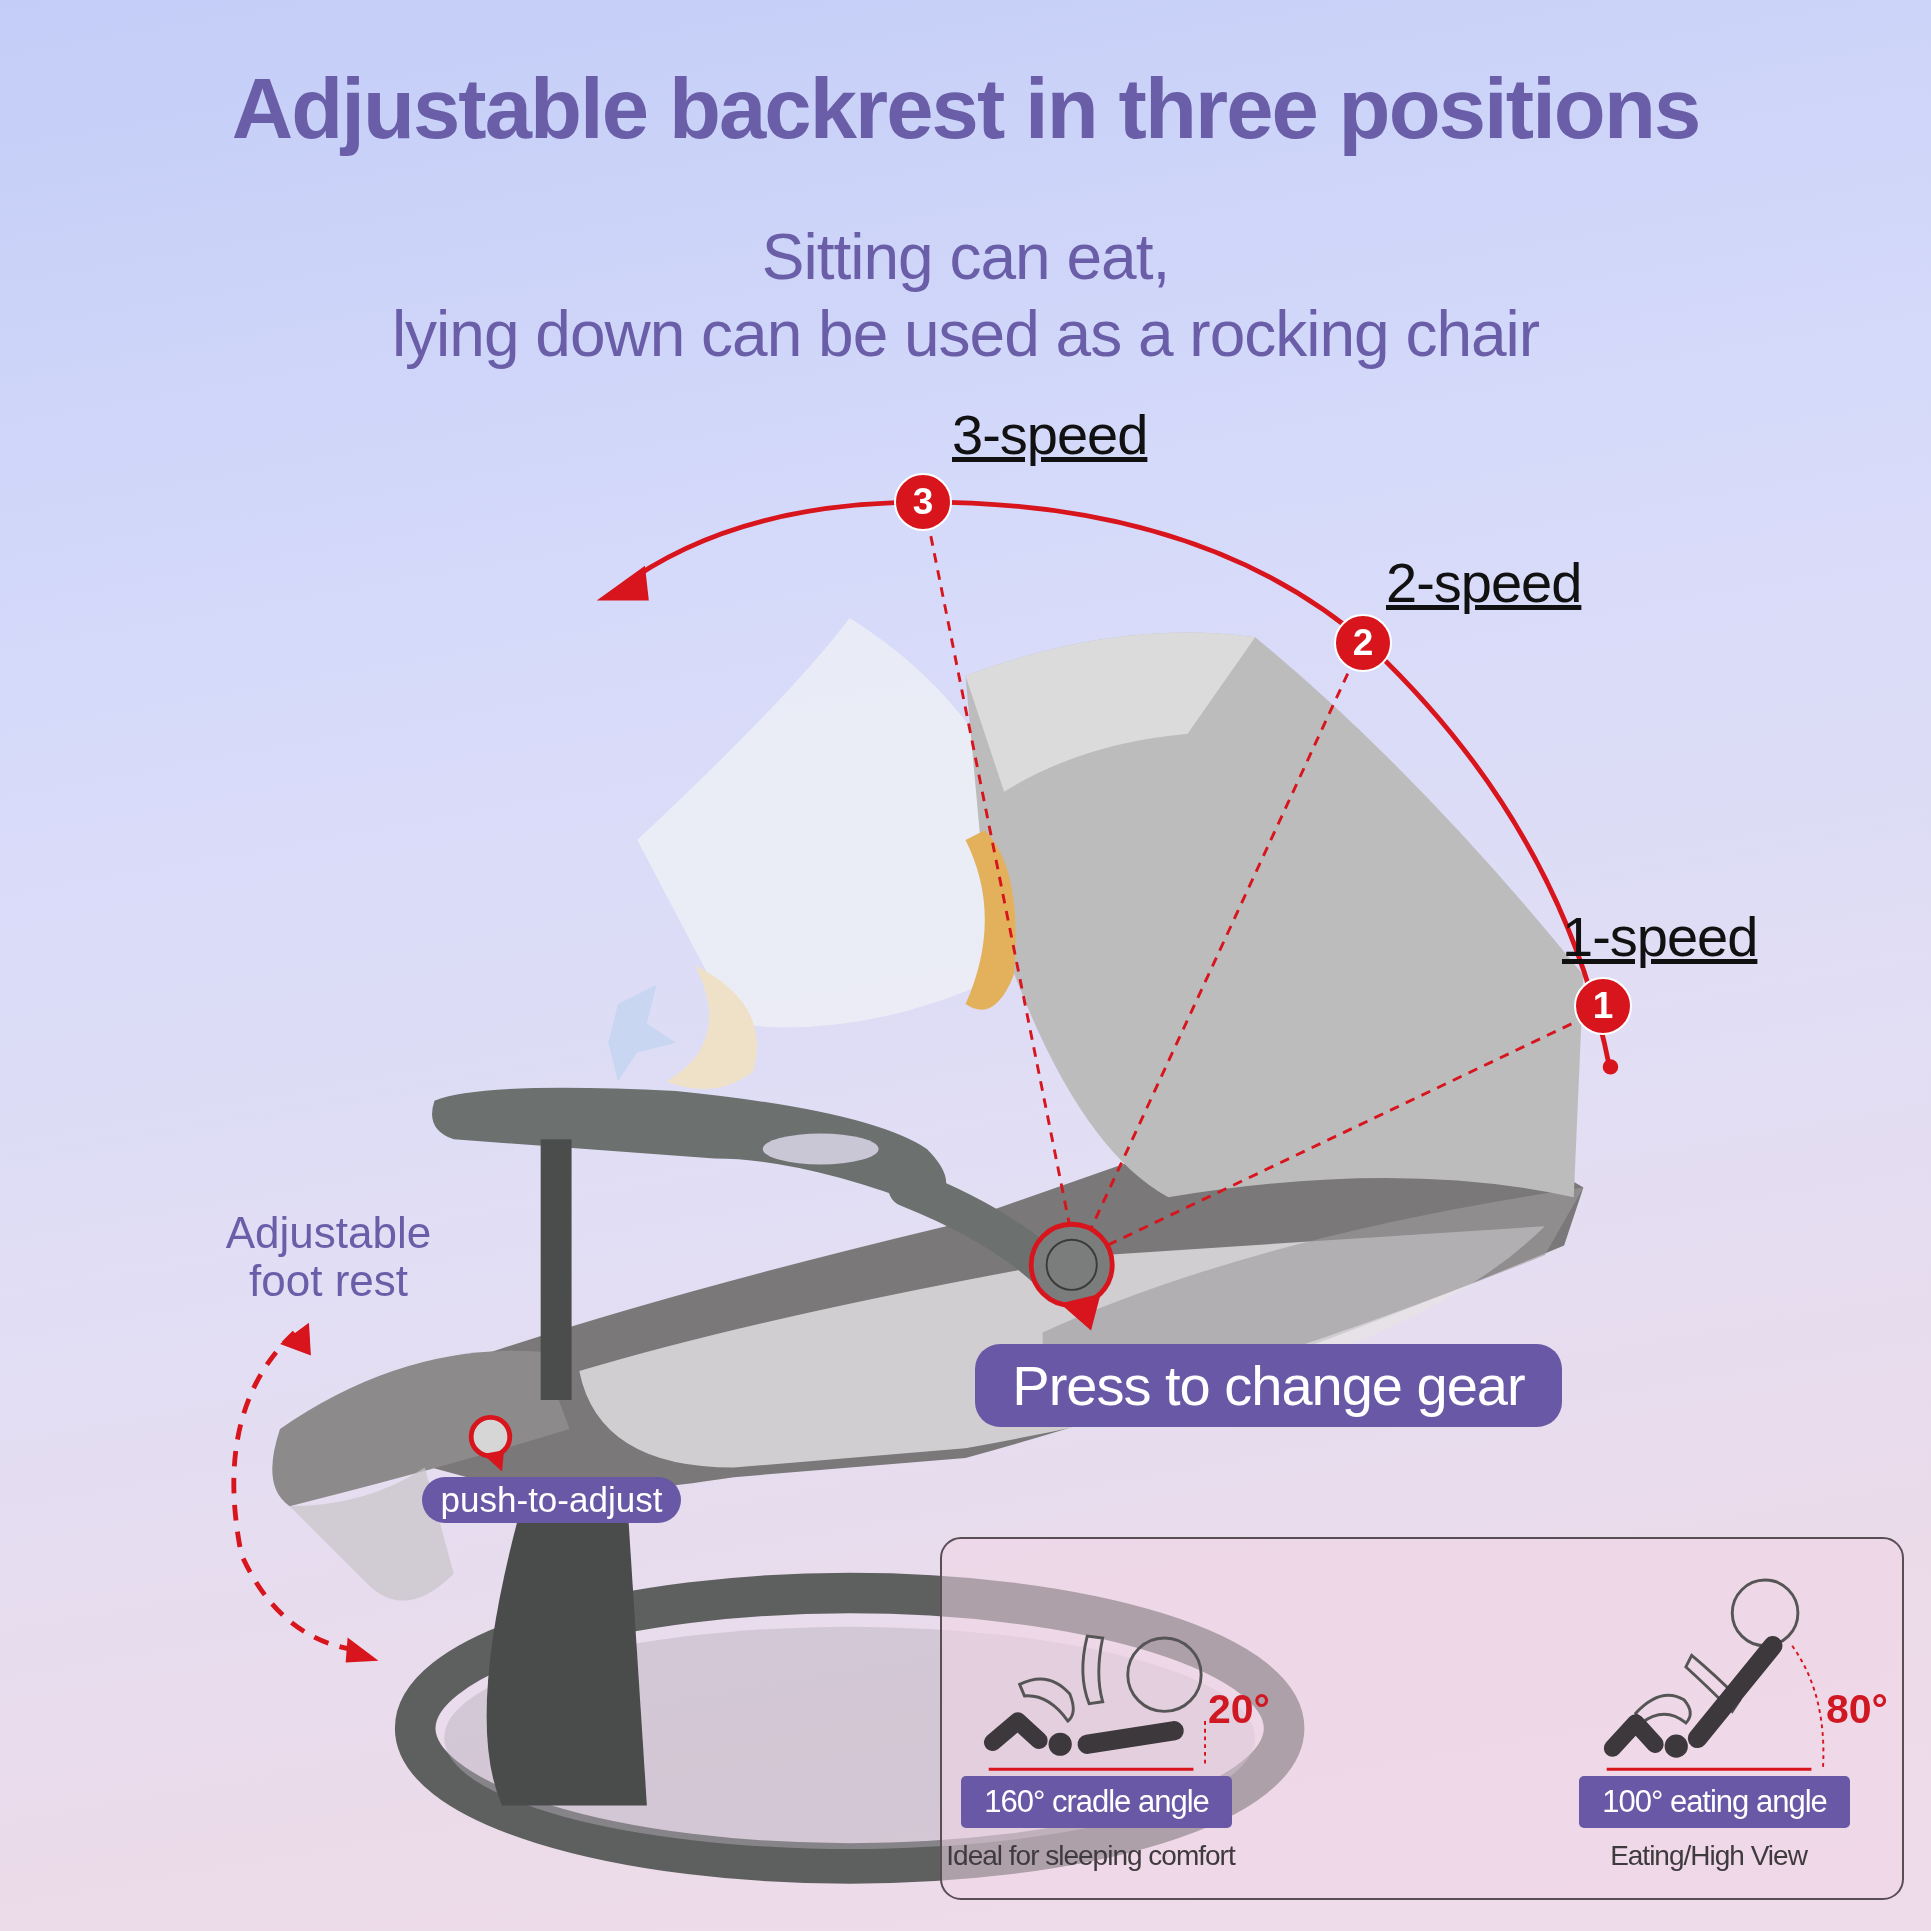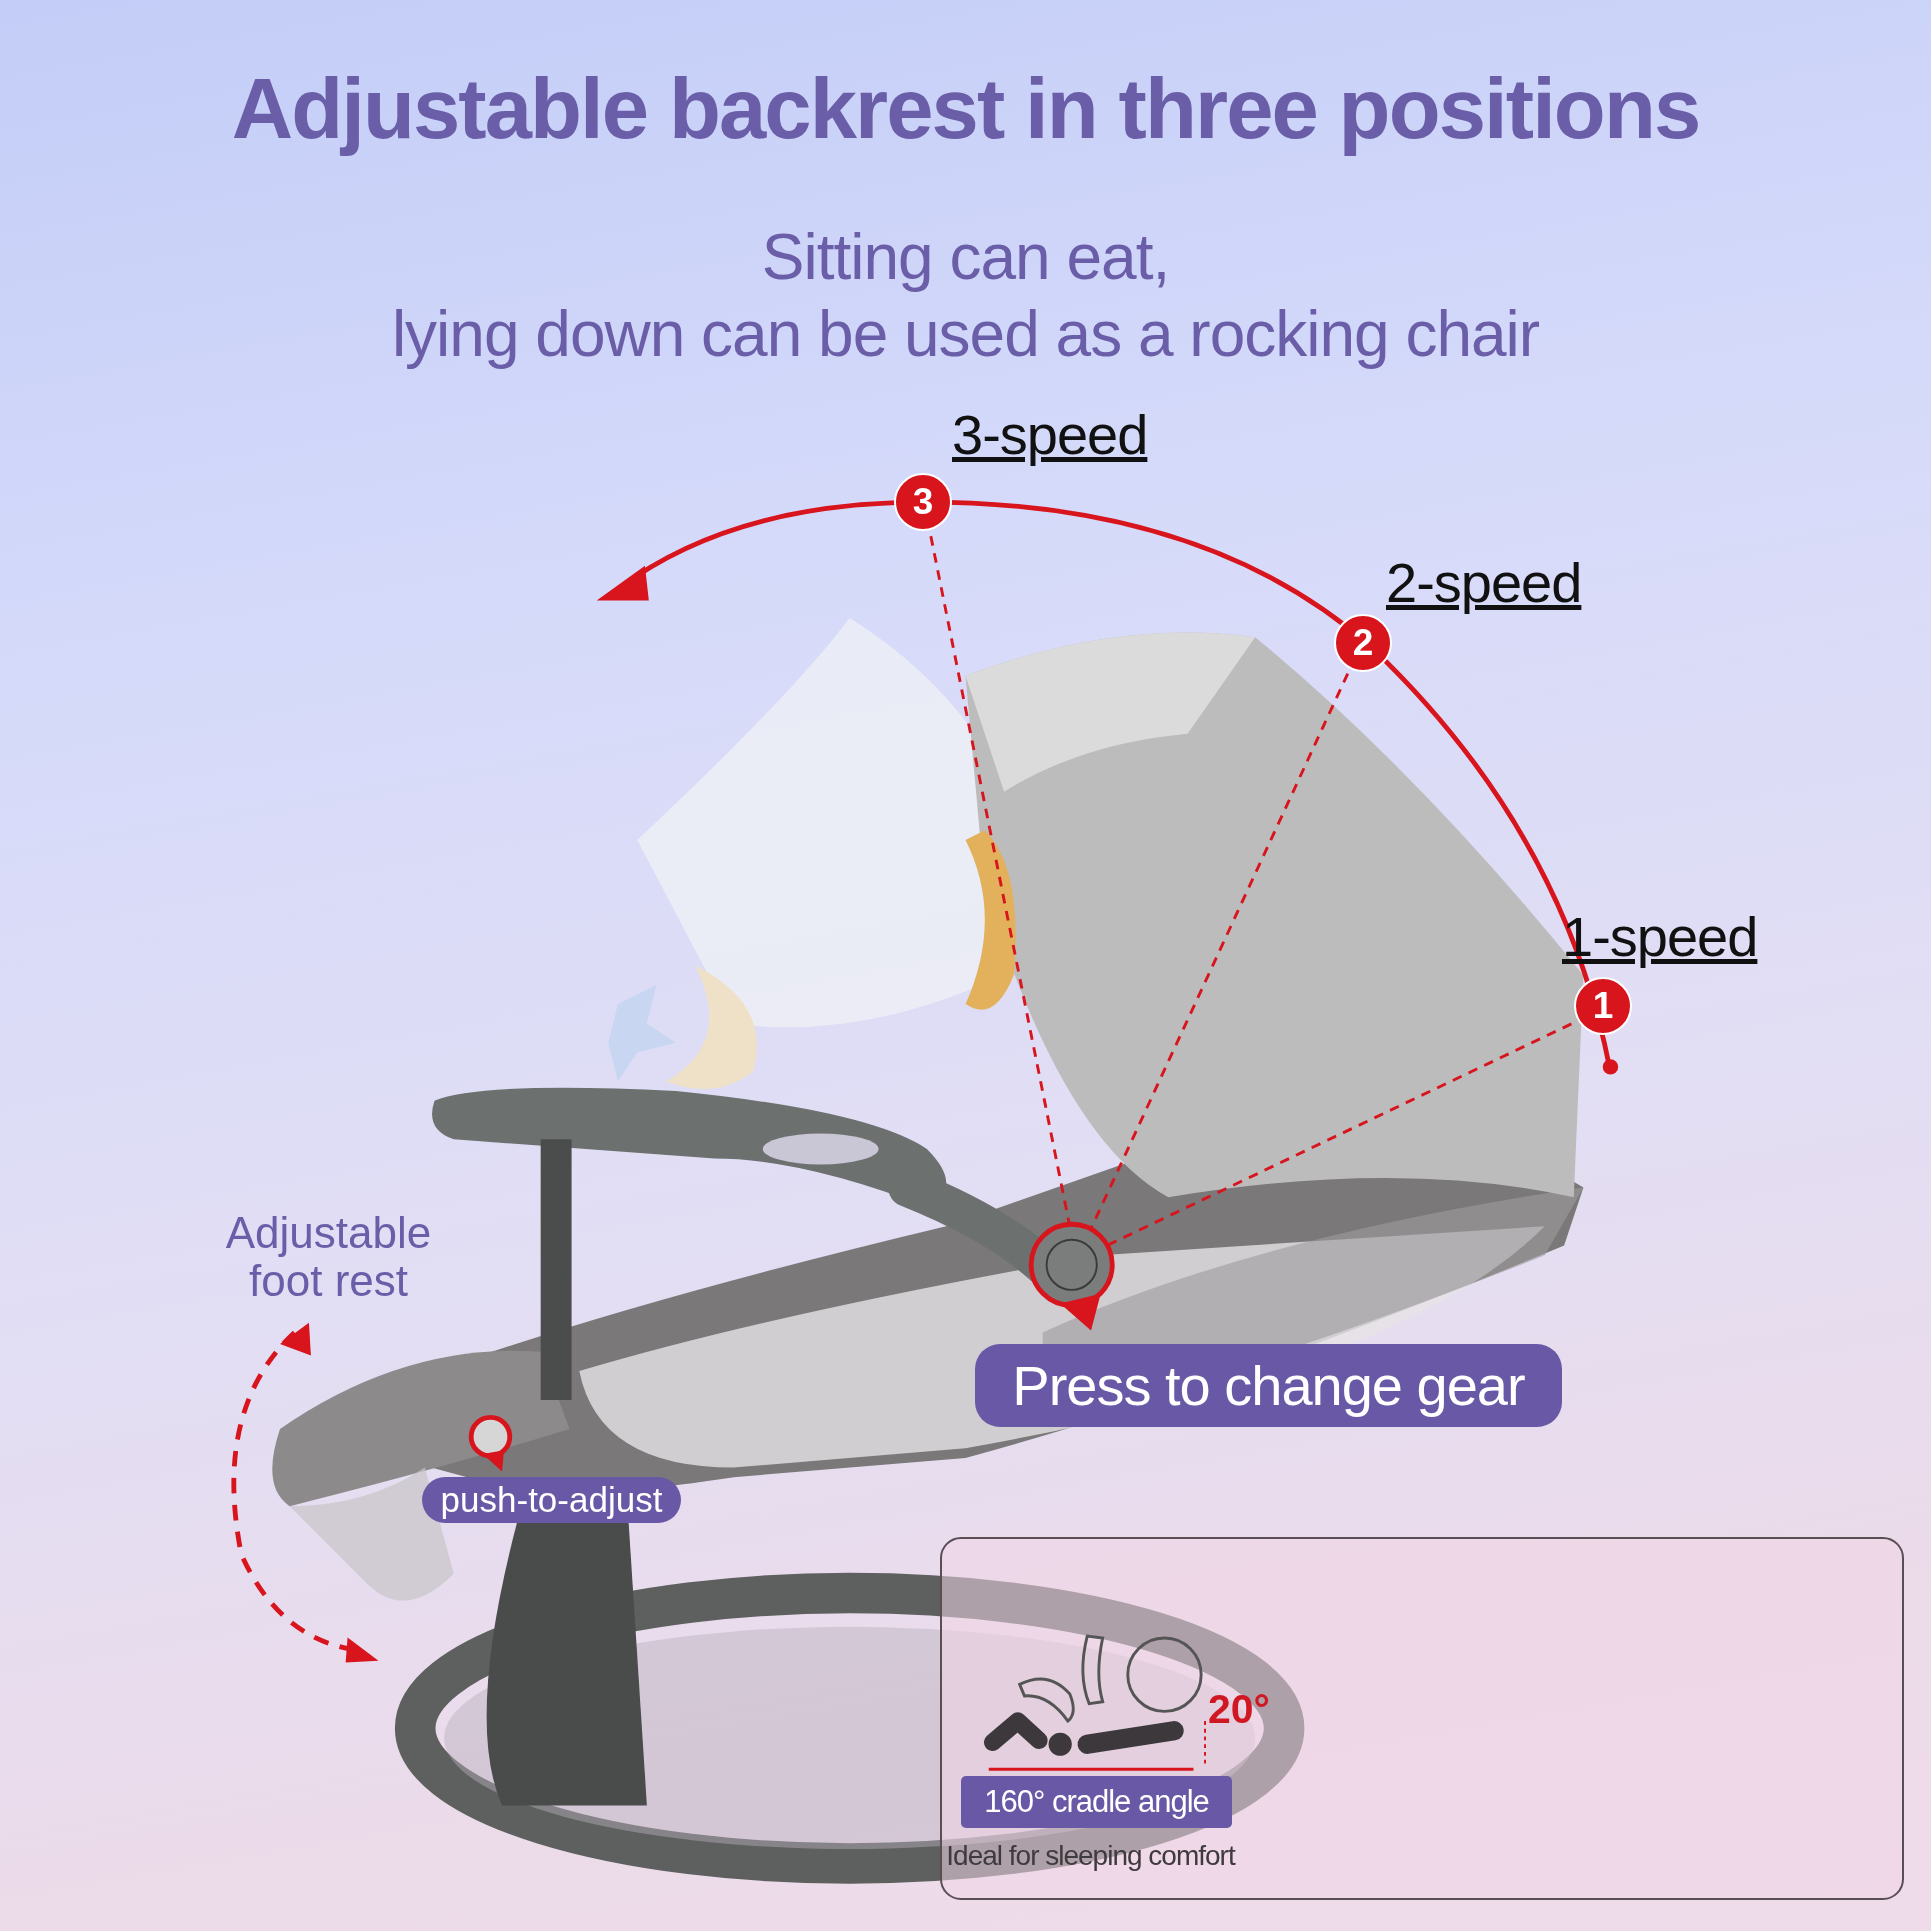--- a/index.html
+++ b/index.html
@@ -133,14 +133,29 @@
       <line x1="110" y1="172" x2="200" y2="158" stroke="#3c383b" stroke-width="20" stroke-linecap="round"></line>
       <line x1="8" y1="198" x2="220" y2="198" stroke="#d8141c" stroke-width="3"></line>
       <line x1="232" y1="148" x2="232" y2="196" stroke="#d8141c" stroke-width="2" stroke-dasharray="4 4"></line>
     </svg>
     <div class="deg" style="left:266px;">20°</div>
     <div class="badge">160° cradle angle</div>
     <div class="desc">Ideal for sleeping comfort</div>
   </div>
 
 
+  <div class="mode" style="left:618px;">
+    <svg width="309" height="232" style="left:39px;top:39px;" viewBox="0 0 320 240">
+      <circle cx="172" cy="36" r="34" fill="none" stroke="#555" stroke-width="3"></circle>
+      <path d="M96 80 Q120 100 146 126 L138 138 Q110 110 90 92 Z" fill="none" stroke="#555" stroke-width="3"></path>
+      <path d="M38 140 Q64 112 88 126 Q100 140 90 150 Q68 132 44 150 Z" fill="none" stroke="#555" stroke-width="3"></path>
+      <path d="M14 176 L38 150 L58 172" fill="none" stroke="#3c383b" stroke-width="18" stroke-linecap="round" stroke-linejoin="round"></path>
+      <circle cx="80" cy="174" r="12" fill="#3c383b"></circle>
+      <line x1="102" y1="166" x2="180" y2="70" stroke="#3c383b" stroke-width="20" stroke-linecap="round"></line>
+      <line x1="8" y1="198" x2="220" y2="198" stroke="#d8141c" stroke-width="3"></line>
+      <path d="M200 70 Q236 120 232 196" fill="none" stroke="#d8141c" stroke-width="2" stroke-dasharray="4 4"></path>
+    </svg>
+    <div class="deg" style="left:266px;">80°</div>
+    <div class="badge">100° eating angle</div>
+    <div class="desc">Eating/High View</div>
+  </div>
 </div>
 
 
 </body></html>

